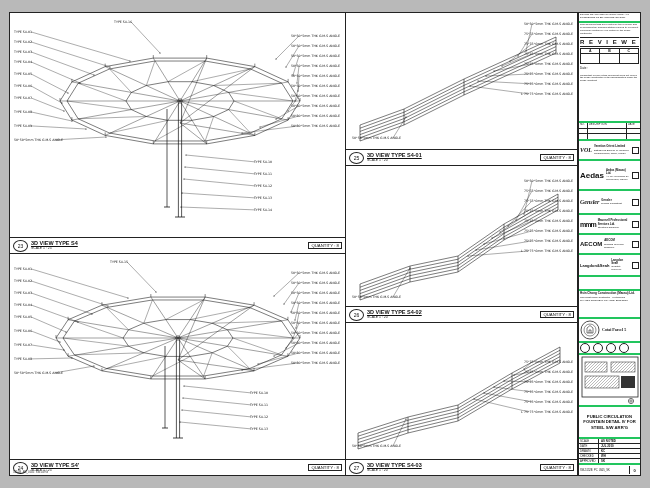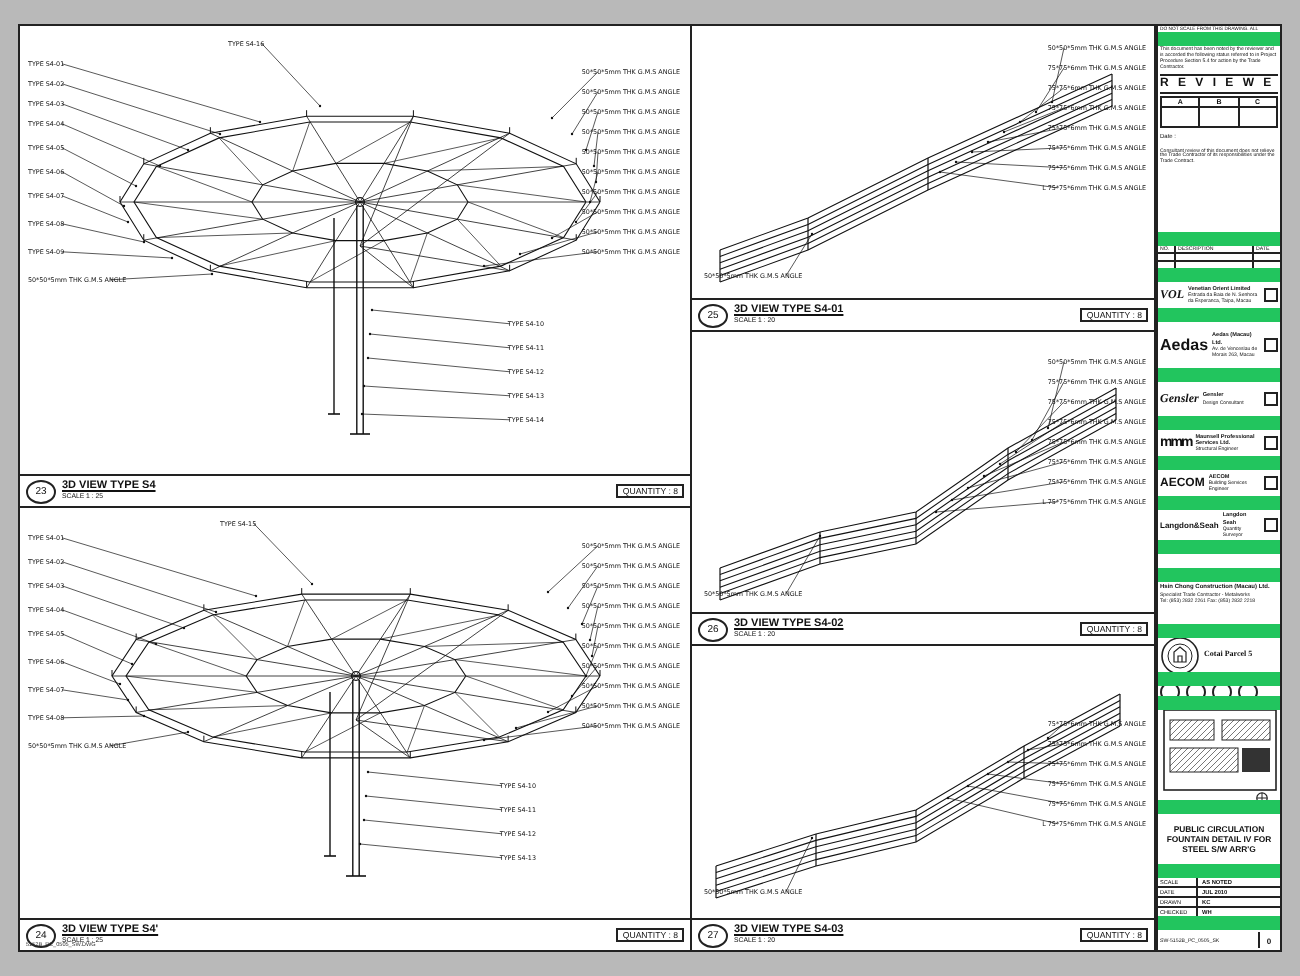--- a/index.html
+++ b/index.html
@@ -15,21 +15,21 @@
   svg.draw text{font-family:"DejaVu Sans",sans-serif;}
   .strip{position:absolute;left:0;right:0;bottom:0;height:16px;border-top:1px solid #222;display:flex;align-items:center;gap:3px;padding:0 3px;box-sizing:border-box;background:#fff;}
   .bubble{min-width:13px;height:10px;border:1px solid #222;border-radius:50%;font-size:5px;display:flex;align-items:center;justify-content:center;flex:none;}
   .tt{display:flex;flex-direction:column;line-height:1.05;}
   .ptit{font-size:5.5px;font-weight:bold;text-decoration:underline;white-space:nowrap;}
   .pscale{font-size:3.4px;}
   .qty{margin-left:auto;font-size:4.3px;border:1px solid #222;padding:0 2px;white-space:nowrap;}
   .sheetfoot{position:absolute;left:3px;bottom:1px;font-size:2.8px;color:#333;}
   
   .tb{position:absolute;left:568px;top:0;width:62px;height:462px;border-left:1px solid #222;box-sizing:border-box;display:flex;flex-direction:column;background:#fff;}
-  .tb>div{border-bottom:7px solid #22c55e;box-sizing:border-box;flex:0 0 auto;overflow:hidden;padding:1px;}
+  .tb>div{border-bottom:2px solid #22c55e;box-sizing:border-box;flex:0 0 auto;overflow:hidden;padding:1px;}
   .tb-top{height:10px;font-size:2.4px;line-height:1.15;}
   .stamp{height:100px;}
   .stamp-note{font-size:2.5px;line-height:1.15;}
   .stamp-title{font-size:6px;font-weight:bold;text-align:center;letter-spacing:1.5px;border-top:1px solid #222;border-bottom:1px solid #222;margin:1px 0;padding:1px 0;white-space:nowrap;}
   .stamp-cols{display:flex;text-align:center;border:1px solid #222;border-bottom:none;}
   .stamp-cols span{flex:1;border-right:1px solid #222;font-size:3.5px;font-weight:bold;}
   .stamp-cols span:last-child{border-right:none;}
   .stamp-cells{display:flex;height:9px;border:1px solid #222;}
   .stamp-cells span{flex:1;border-right:1px solid #222;}
   .stamp-cells span:last-child{border-right:none;}

